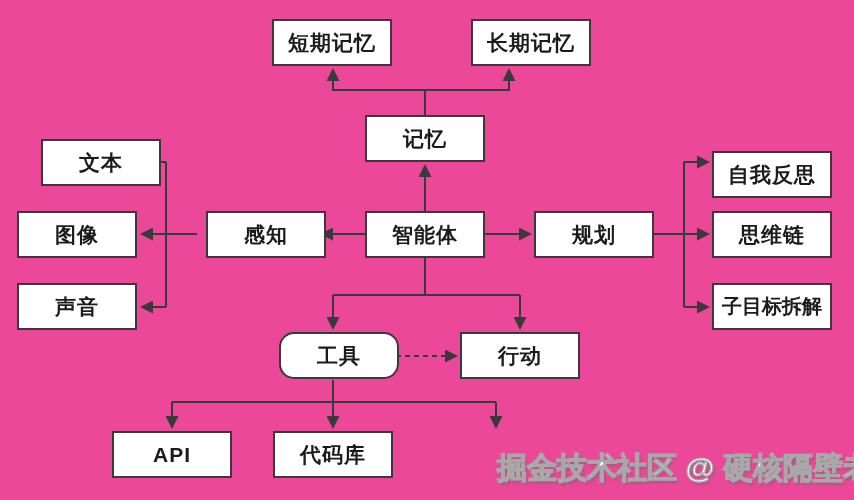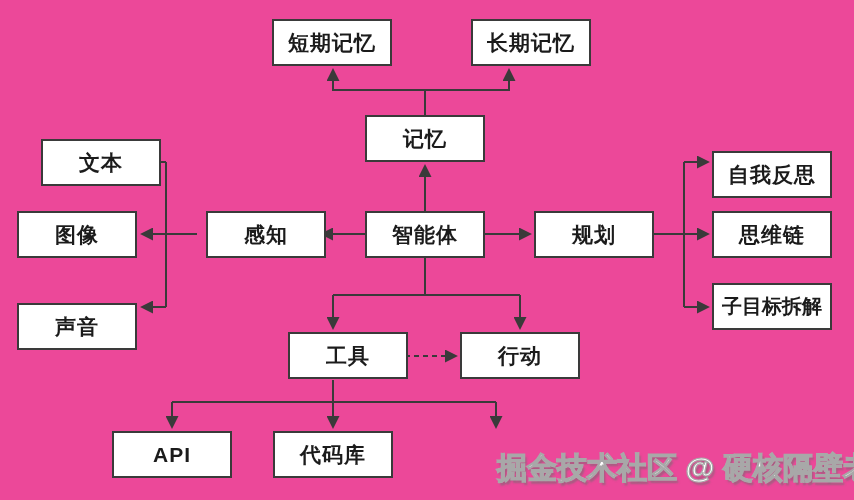--- a/index.html
+++ b/index.html
@@ -82,28 +82,28 @@
   </svg>
 
   <div class="node" style="left:272px;top:19px;">短期记忆</div>
   <div class="node" style="left:471px;top:19px;">长期记忆</div>
   <div class="node" style="left:365px;top:115px;">记忆</div>
   <div class="node" style="left:365px;top:211px;">智能体</div>
 
   <div class="node" style="left:206px;top:211px;">感知</div>
   <div class="node" style="left:17px;top:139px;margin-left:24px;">文本</div>
   <div class="node" style="left:17px;top:211px;">图像</div>
-  <div class="node" style="left:17px;top:283px;margin-top:20px;">声音</div>
+  <div class="node" style="left:17px;top:283px;">声音</div>
 
   <div class="node" style="left:534px;top:211px;">规划</div>
   <div class="node" style="left:712px;top:139px;margin-top:12px;">自我反思</div>
   <div class="node" style="left:712px;top:211px;">思维链</div>
   <div class="node wide-text" style="left:712px;top:283px;">子目标拆解</div>
 
-  <div class="node" style="left:288px;top:332px;">工具</div>
+  <div class="node" style="left:279px;top:332px;border-radius:15px;">工具</div>
   <div class="node" style="left:460px;top:332px;">行动</div>
 
   <div class="node" style="left:112px;top:431px;">API</div>
   <div class="node" style="left:273px;top:431px;">代码库</div>
 
   <div class="watermark">掘金技术社区 @ 硬核隔壁老王</div>
 
 </div>
 
 </body></html>

